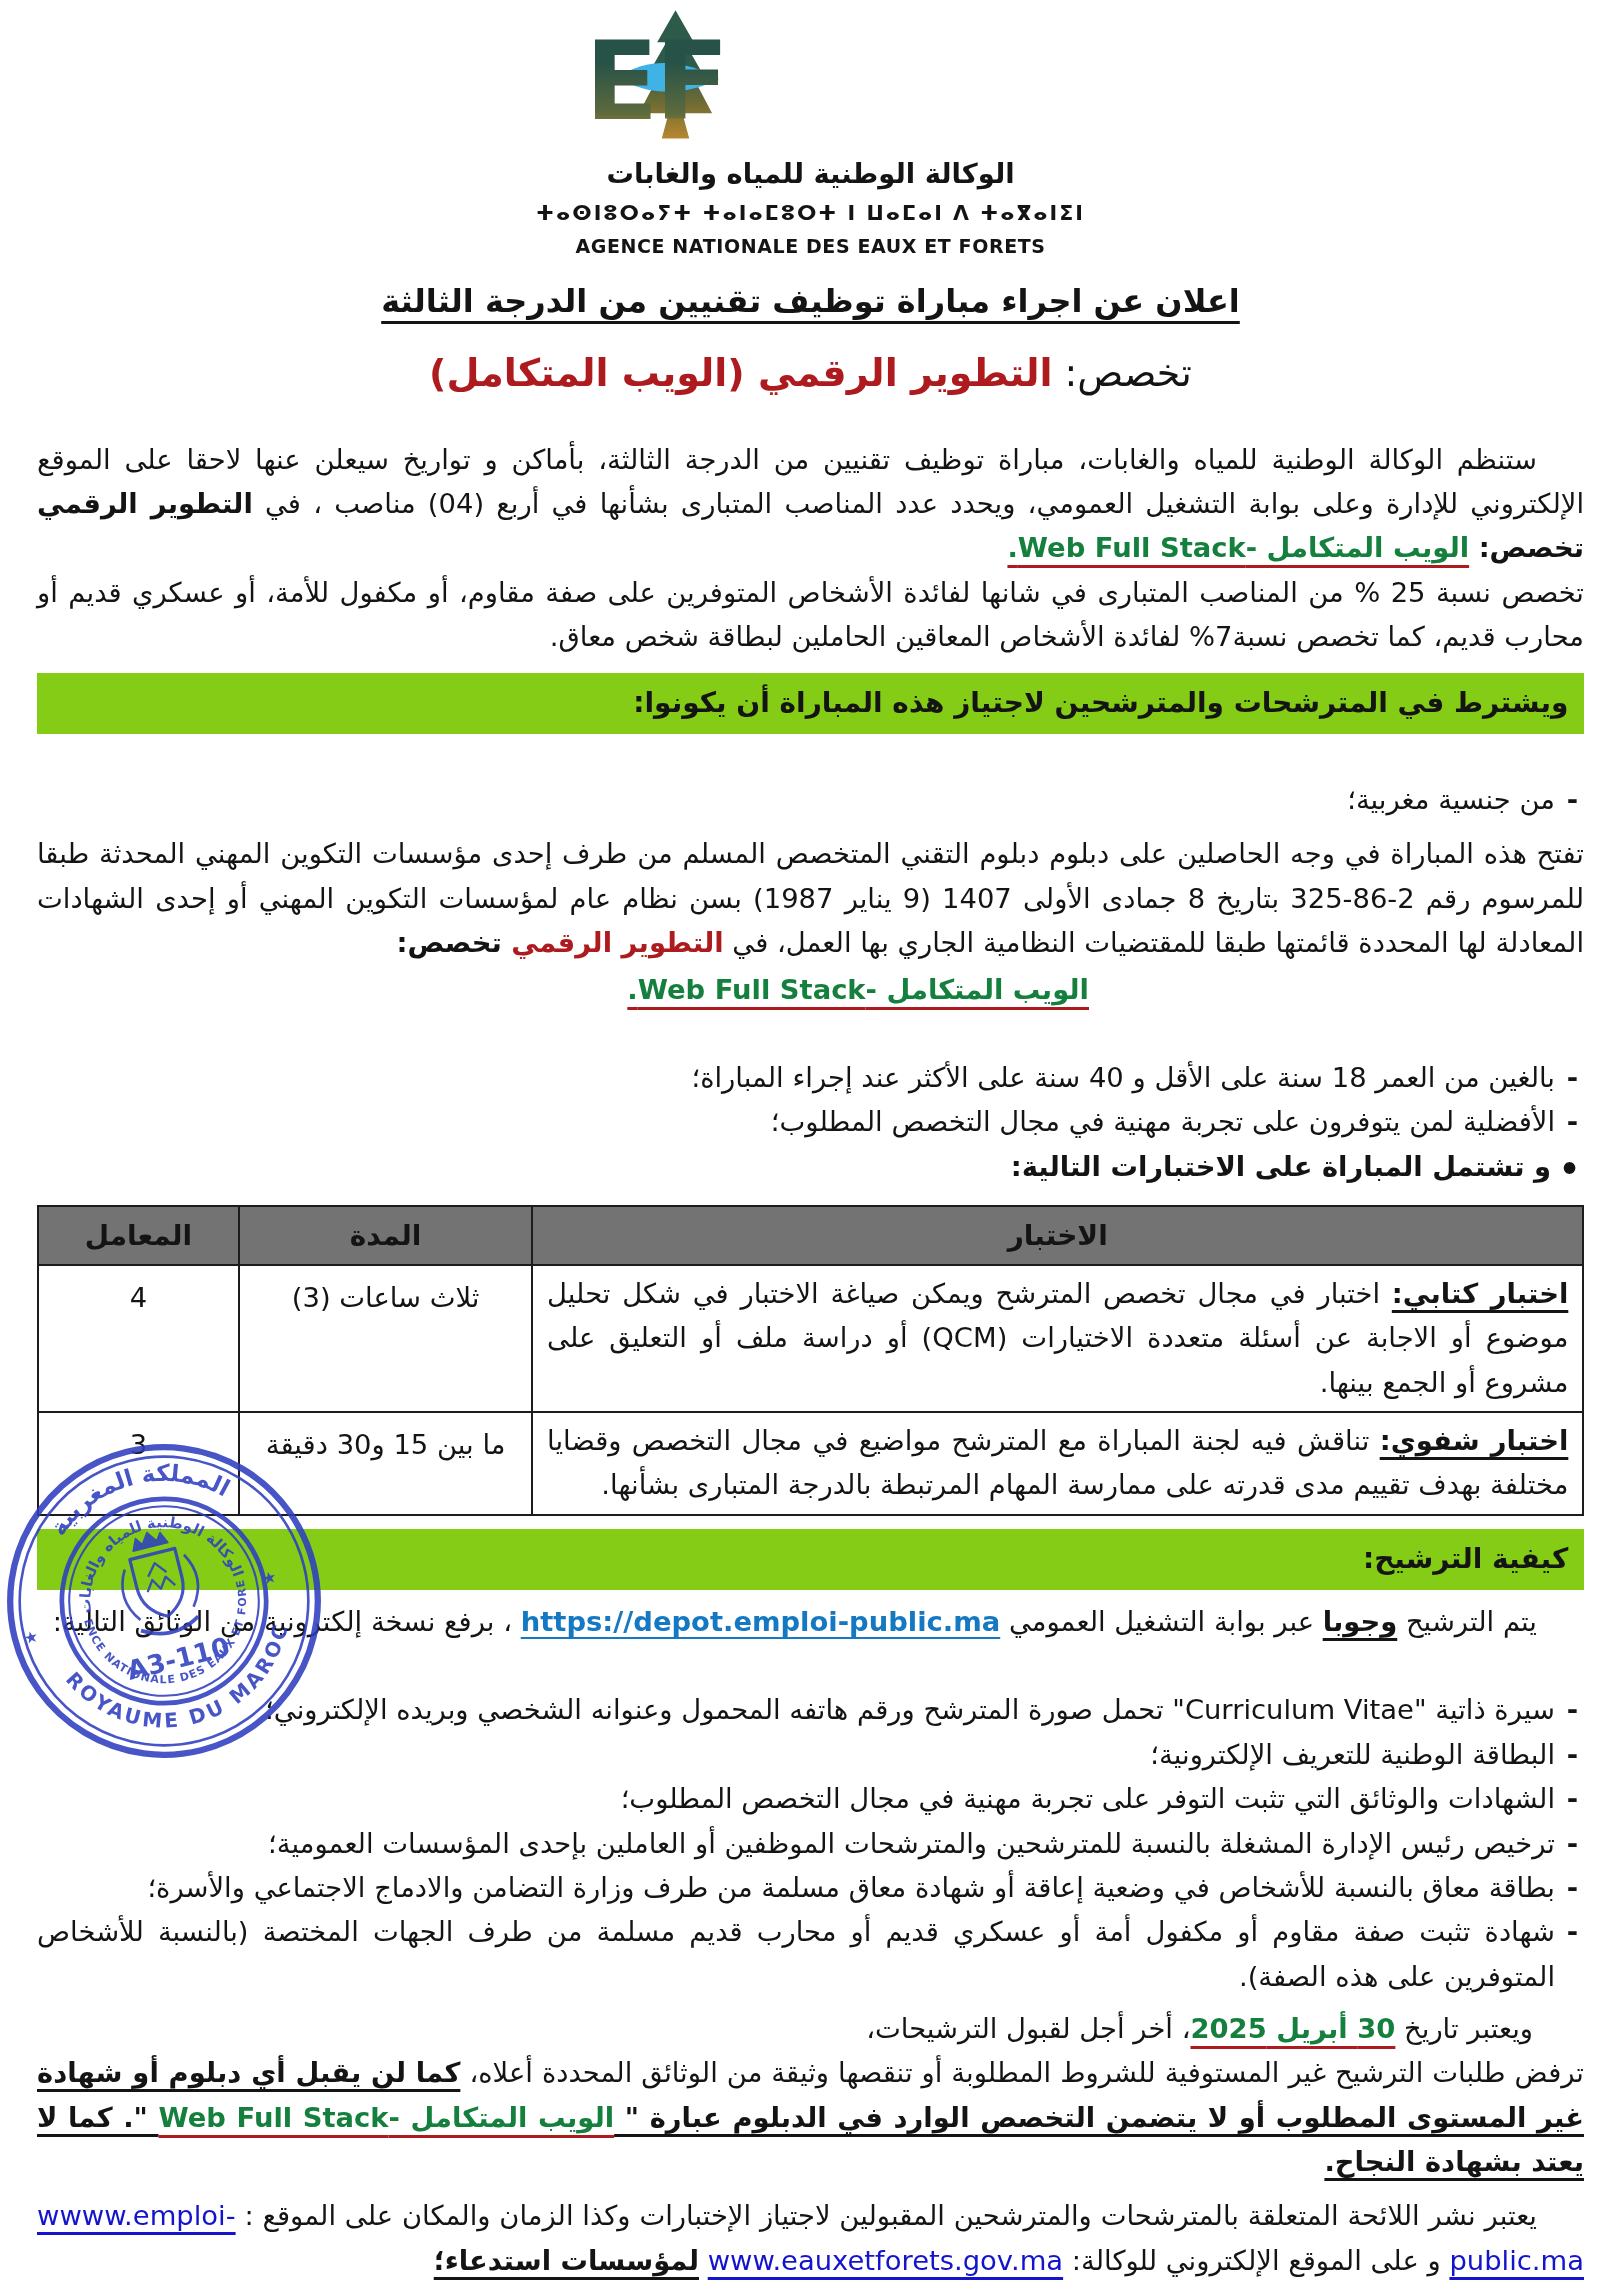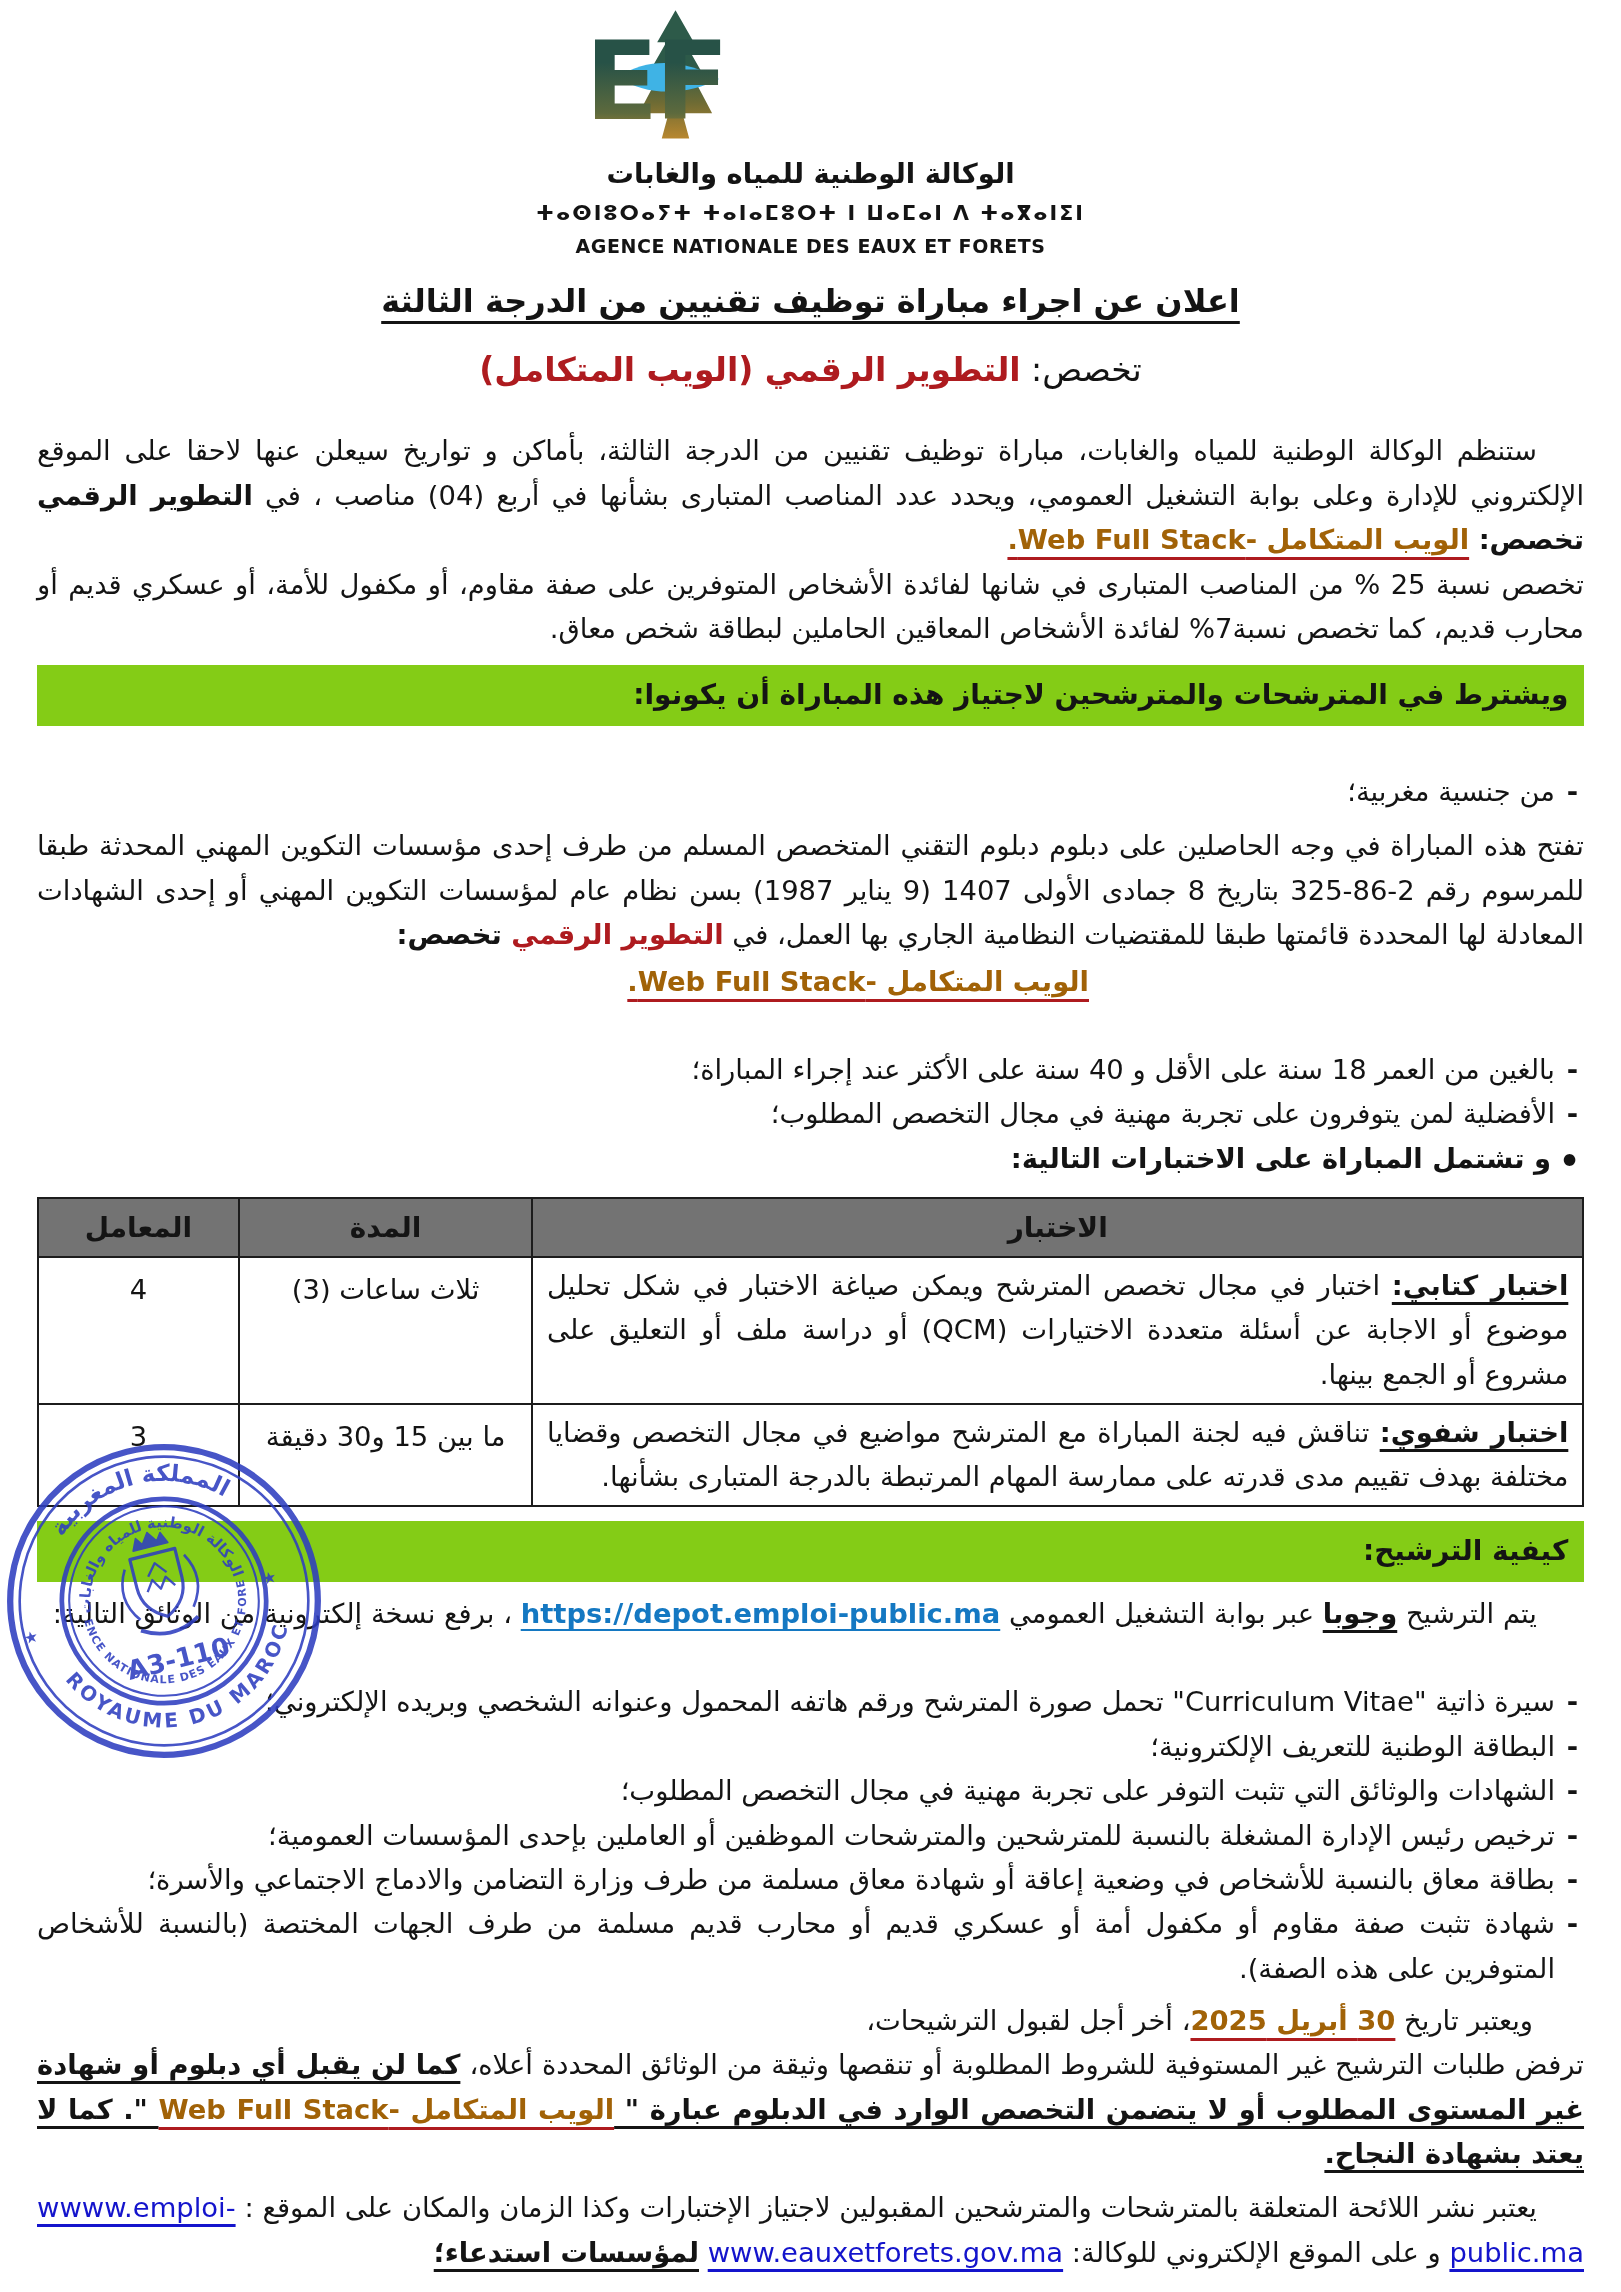--- a/index.html
+++ b/index.html
@@ -21,23 +21,23 @@
   .header { text-align:center; }
   .logo-svg { width:431px; height:135px; display:inline-block; }
   .logo-ar  { font-size:27.4px; font-weight:bold; letter-spacing:0.5px; margin-top:-3.9px; }
   .logo-tif { font-size:20.6px; font-weight:bold; letter-spacing:2px; margin-top:0px; }
   .logo-fr  { font-size:19px; font-weight:bold; letter-spacing:0.6px; margin-top:1px; }
   
   .title {
     text-align:center; font-size:32px; font-weight:bold; margin-top:13.7px;
     text-decoration:underline; text-decoration-thickness:2.9px; text-underline-offset:8.8px;
   }
-  .subtitle { text-align:center; font-size:33px; margin-top:15.7px; }
+  .subtitle { text-align:center; font-size:38px; margin-top:15.7px; }
   .red  { color:#ae1b1f; font-weight:bold; }
-  .red-u{ color:#a16207; font-weight:bold; text-decoration:underline; text-decoration-thickness:2.9px; text-underline-offset:7.8px; text-decoration-color:#ae1b1f; }
+  .red-u{ color:#15803d; font-weight:bold; text-decoration:underline; text-decoration-thickness:2.9px; text-underline-offset:7.8px; text-decoration-color:#ae1b1f; }
   .bu   { font-weight:bold; text-decoration:underline; text-decoration-thickness:2.5px; text-underline-offset:6.9px; }
   .b    { font-weight:bold; }
   
   .para { text-align:justify; }
   .indent { text-indent:47px; }
   .mt-lg { margin-top:33px; }
   .mt-md { margin-top:9.8px; }
   .band {
     background:#84cc16;
     font-weight:bold; font-size:28px;

